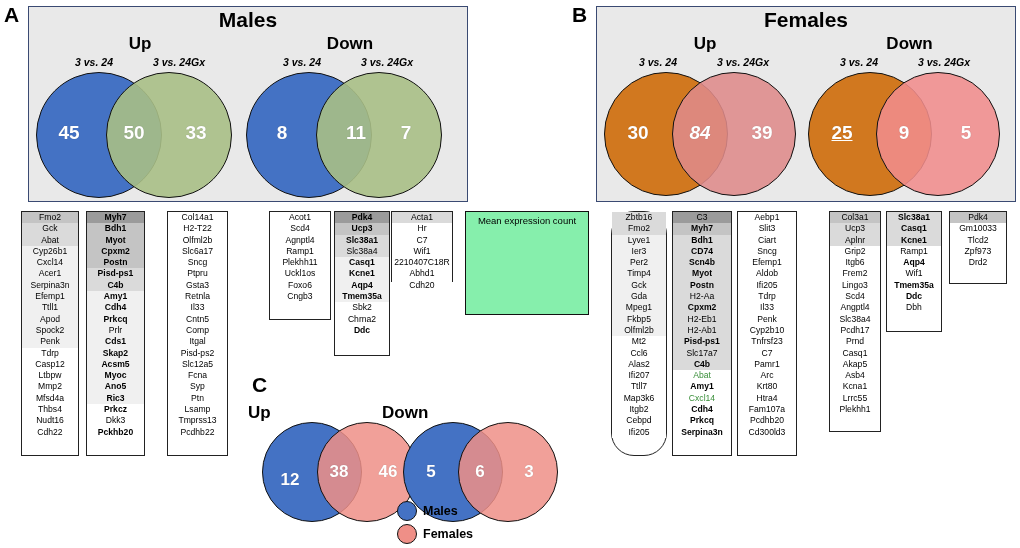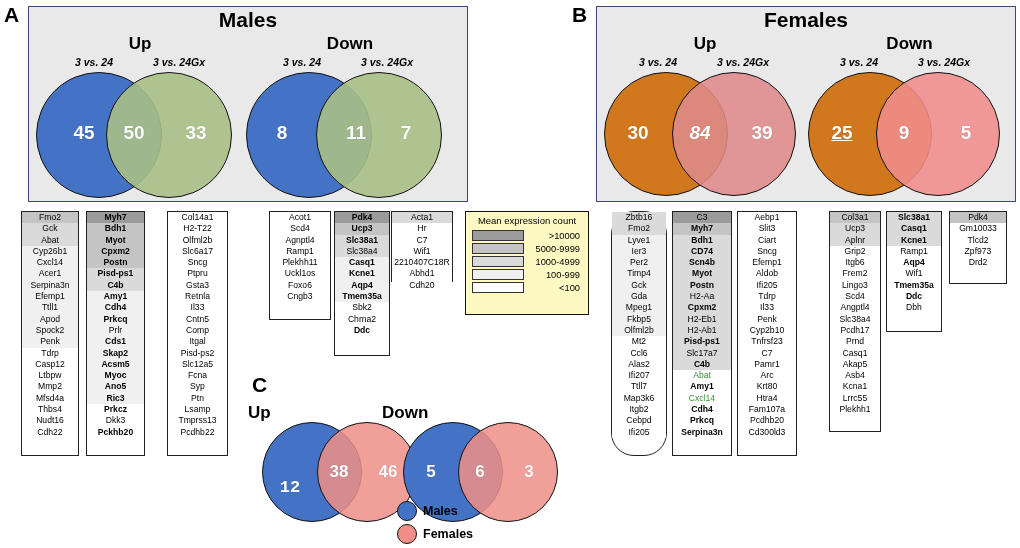--- a/index.html
+++ b/index.html
@@ -18,21 +18,21 @@
   .genebox{position:absolute;border:1.4px solid #222;background:#fff;box-sizing:border-box;}
   .genebox ul{list-style:none;margin:0;padding:0;}
   .genebox li{font-size:8.6px;line-height:11.3px;text-align:center;white-space:nowrap;}
   .g-b{font-weight:bold;}
   .g-green{color:#3a8f3a;}
   .t10000{background:#9b9b9b;}
   .t5000{background:#c4c4c4;}
   .t1000{background:#dadada;}
   .t100{background:#f0f0f0;}
   .t0{background:#ffffff;}
-  .legend{position:absolute;border:1.6px solid #111;background:#fef9c3;box-sizing:border-box;}
+  .legend{position:absolute;border:1.6px solid #111;background:#86efac;box-sizing:border-box;}
   .legend-title{font-size:9.5px;text-align:center;padding-top:3px;}
   .legend-row{display:flex;align-items:center;height:13px;margin:0 6px;}
   .legend-sw{width:52px;height:11px;border:1.2px solid #333;box-sizing:border-box;}
   .legend-txt{flex:1;text-align:right;font-size:9.3px;padding-right:2px;}
   .ckey{position:absolute;display:flex;align-items:center;gap:6px;}
   .ckey-dot{width:18px;height:18px;border-radius:50%;border:1px solid #111;}
   .ckey-lab{font-weight:bold;font-size:12.5px;}
 </style>
 </head>
 <body>
@@ -40,21 +40,21 @@
 <div class="abs panel-letter" style="left:4px;top:4px;">A</div>
 <div class="abs panel-box" style="left:28px;top:6px;width:440px;height:196px;"></div>
 <div class="abs panel-title" style="left:28px;top:8px;width:440px;">Males</div>
 
 <div class="abs venn-title" style="left:45px;top:34px;width:190px;">Up</div>
 <div class="abs set-label" style="left:53px;top:56px;width:82px;">3 vs. 24</div>
 <div class="abs set-label" style="left:134px;top:56px;width:90px;">3 vs. 24Gx</div>
 <div class="abs" style="left:36px;top:72px;width:210px;height:125px;">
   <div class="circle" style="left:0;top:0;width:126px;height:126px;background:#4472c4;"></div>
   <div class="circle" style="left:70px;top:0;width:126px;height:126px;background:rgba(169,191,134,0.9);"></div>
-  <div class="vnum" style="left:24px;top:50px;width:48px;">45</div>
+  <div class="vnum" style="left:9px;top:50px;width:48px;">45</div>
   <div class="vnum" style="left:74px;top:50px;width:48px;">50</div>
   <div class="vnum" style="left:136px;top:50px;width:48px;">33</div>
 </div>
 
 <div class="abs venn-title" style="left:250px;top:34px;width:200px;">Down</div>
 <div class="abs set-label" style="left:261px;top:56px;width:82px;">3 vs. 24</div>
 <div class="abs set-label" style="left:342px;top:56px;width:90px;">3 vs. 24Gx</div>
 <div class="abs" style="left:246px;top:72px;width:210px;height:125px;">
   <div class="circle" style="left:0;top:0;width:126px;height:126px;background:#4472c4;"></div>
   <div class="circle" style="left:70px;top:0;width:126px;height:126px;background:rgba(169,191,134,0.9);"></div>
@@ -312,50 +312,28 @@
       <li class="t5000">Pdk4</li>
       <li class="t0">Gm10033</li>
       <li class="t0">Tlcd2</li>
       <li class="t0">Zpf973</li>
       <li class="t0">Drd2</li>
     </ul>
   </div>
 
 <div class="legend" style="left:465px;top:211px;width:124px;height:104px;">
   <div class="legend-title">Mean expression count</div>
-  <div id="legend-rows" style="margin-top:3px;">
-      <div class="legend-row">
-        <div class="legend-sw t10000"></div>
-        <div class="legend-txt">&gt;10000</div>
-      </div>
-      <div class="legend-row">
-        <div class="legend-sw t5000"></div>
-        <div class="legend-txt">5000-9999</div>
-      </div>
-      <div class="legend-row">
-        <div class="legend-sw t1000"></div>
-        <div class="legend-txt">1000-4999</div>
-      </div>
-      <div class="legend-row">
-        <div class="legend-sw t100"></div>
-        <div class="legend-txt">100-999</div>
-      </div>
-      <div class="legend-row">
-        <div class="legend-sw t0"></div>
-        <div class="legend-txt">&lt;100</div>
-      </div>
-    </div>
 </div>
 
 <div class="abs panel-letter" style="left:252px;top:374px;">C</div>
 <div class="abs venn-title" style="left:248px;top:403px;width:60px;text-align:left;">Up</div>
 <div class="abs" style="left:262px;top:422px;width:165px;height:100px;">
   <div class="circle" style="left:0;top:0;width:100px;height:100px;background:#4472c4;"></div>
   <div class="circle" style="left:55px;top:0;width:100px;height:100px;background:rgba(239,143,135,0.85);"></div>
-  <div class="vnum sm" style="left:8px;top:56px;width:40px;font-family:Liberation Mono, monospace;">12</div>
+  <div class="vnum sm" style="left:8px;top:48px;width:40px;">12</div>
   <div class="vnum sm" style="left:57px;top:40px;width:40px;">38</div>
   <div class="vnum sm" style="left:106px;top:40px;width:40px;">46</div>
 </div>
 
 <div class="abs venn-title" style="left:382px;top:403px;width:80px;text-align:left;">Down</div>
 <div class="abs" style="left:403px;top:422px;width:165px;height:100px;">
   <div class="circle" style="left:0;top:0;width:100px;height:100px;background:#4472c4;"></div>
   <div class="circle" style="left:55px;top:0;width:100px;height:100px;background:rgba(239,143,135,0.85);"></div>
   <div class="vnum sm" style="left:8px;top:40px;width:40px;">5</div>
   <div class="vnum sm" style="left:57px;top:40px;width:40px;">6</div>

